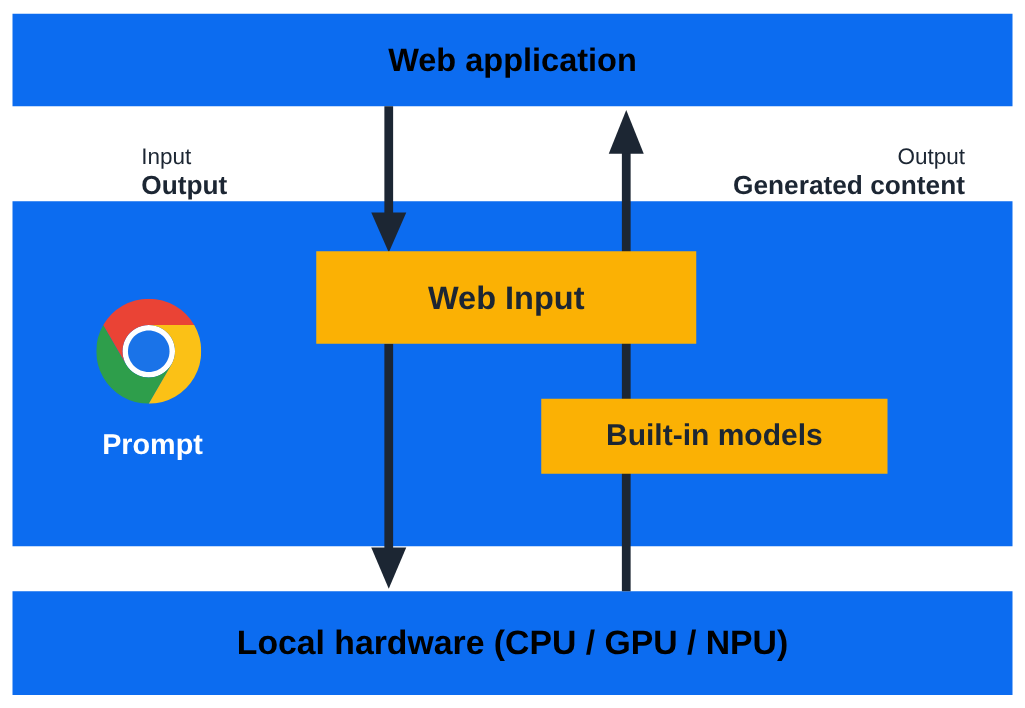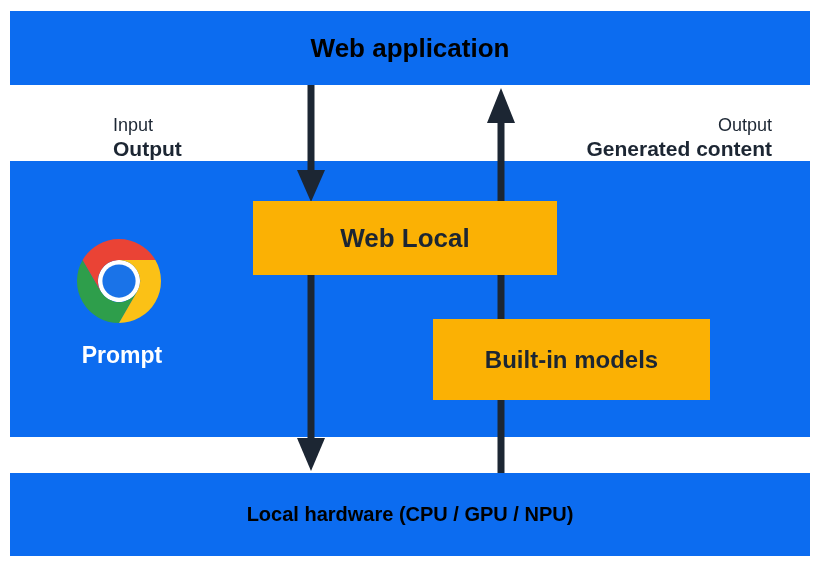--- a/index.html
+++ b/index.html
@@ -8,30 +8,30 @@
     font-family:"Liberation Sans","DejaVu Sans",sans-serif;
   }
   .band{position:absolute;left:10px;width:800px;background:#0c6cf0;z-index:1;}
   .band-top{top:11px;height:74px;}
   .band-middle{top:161px;height:276px;}
   .band-bottom{top:473px;height:83px;}
   .band-label{
     width:100%;text-align:center;color:#000000;font-weight:bold;
   }
   .band-top .band-label{line-height:74px;font-size:26px;}
-  .band-bottom .band-label{line-height:83px;font-size:20px;}
+  .band-bottom .band-label{line-height:83px;font-size:27px;}
 
   .arrows{position:absolute;left:0;top:0;z-index:2;pointer-events:none;}
 
   .yellow-box{
     position:absolute;background:#fbb104;color:#1c2633;font-weight:bold;
     display:flex;align-items:center;justify-content:center;text-align:center;z-index:3;
   }
   .box-webapis{left:253px;top:201px;width:304px;height:74px;font-size:26px;}
-  .box-builtin{left:433px;top:319px;width:277px;height:81px;font-size:24px;line-height:28px;flex-direction:column;}
+  .box-builtin{left:433px;top:319px;width:277px;height:60px;font-size:24px;line-height:28px;flex-direction:column;}
 
   .chrome-logo{position:absolute;left:77px;top:239px;width:84px;height:84px;z-index:2;}
   .browser-label{
     position:absolute;left:42px;top:342px;width:160px;text-align:center;
     color:#ffffff;font-weight:bold;font-size:23px;z-index:2;
   }
 
   .io-label{position:absolute;top:95px;color:#1c2633;z-index:2;margin-top:19px;}
   .io-input{left:113px;text-align:left;}
   .io-output{right:48px;text-align:right;}
@@ -75,21 +75,21 @@
   <svg class="chrome-logo" viewBox="0 0 190.5 190.5">
     <path fill="#ffffff" d="M95.252 142.873c26.304 0 47.627-21.324 47.627-47.628s-21.323-47.628-47.627-47.628-47.627 21.324-47.627 47.628 21.323 47.628 47.627 47.628z"></path>
     <path fill="#2e9e4b" d="m54.005 119.07-41.24-71.43a95.227 95.227 0 0 0-.003 95.25 95.234 95.234 0 0 0 82.496 47.61l41.24-71.43v-.011a47.613 47.613 0 0 1-17.428 17.443 47.62 47.62 0 0 1-47.632.007 47.62 47.62 0 0 1-17.433-17.437z"></path>
     <path fill="#fbc116" d="m136.506 119.07-41.239 71.43a95.229 95.229 0 0 0 82.489-47.622A95.24 95.24 0 0 0 190.5 95.248a95.237 95.237 0 0 0-12.75-47.628H95.249l-.01.007a47.62 47.62 0 0 1 23.819 6.372 47.618 47.618 0 0 1 17.439 17.431 47.62 47.62 0 0 1-.001 47.633z"></path>
     <path fill="#1a73e8" d="M95.252 132.961c20.824 0 37.705-16.881 37.705-37.706S116.076 57.55 95.252 57.55 57.547 74.431 57.547 95.255s16.881 37.706 37.705 37.706z"></path>
     <path fill="#ea4335" d="M95.252 47.628h82.49A95.25 95.25 0 0 0 95.249 0a95.24 95.24 0 0 0-82.489 47.632l41.24 71.43.011.006a47.62 47.62 0 0 1-.015-47.633 47.61 47.61 0 0 1 41.252-23.815z"></path>
   </svg>
   <div class="browser-label">Prompt</div>
 
   <div class="yellow-box box-webapis">
-    <span>Web Local</span>
+    <span>Web Input</span>
   </div>
   <div class="yellow-box box-builtin">
     <span>Built-in models</span>
   </div>
 
   <div class="band band-bottom">
     <div class="band-label">Local hardware (CPU / GPU / NPU)</div>
   </div>
 
 </div>

